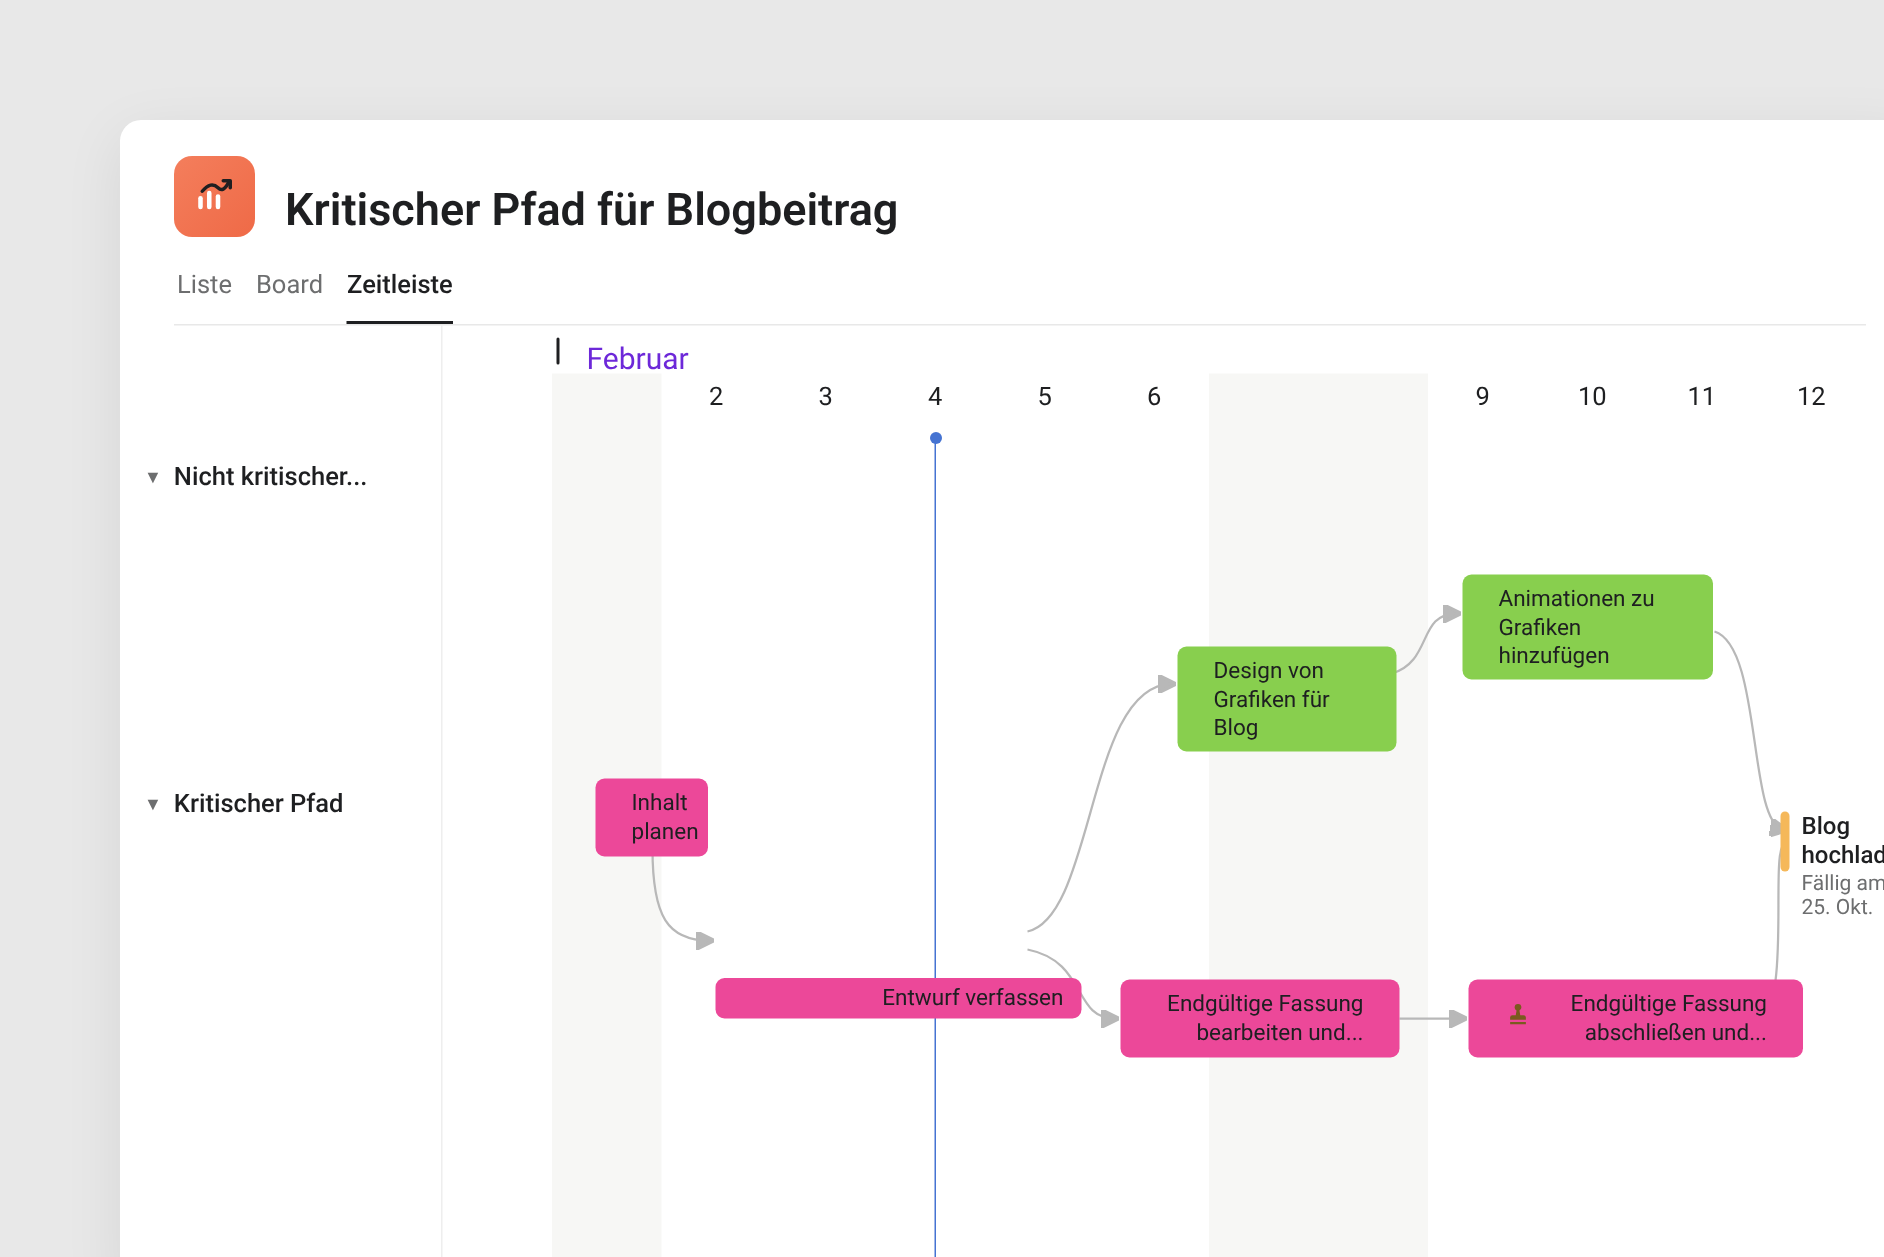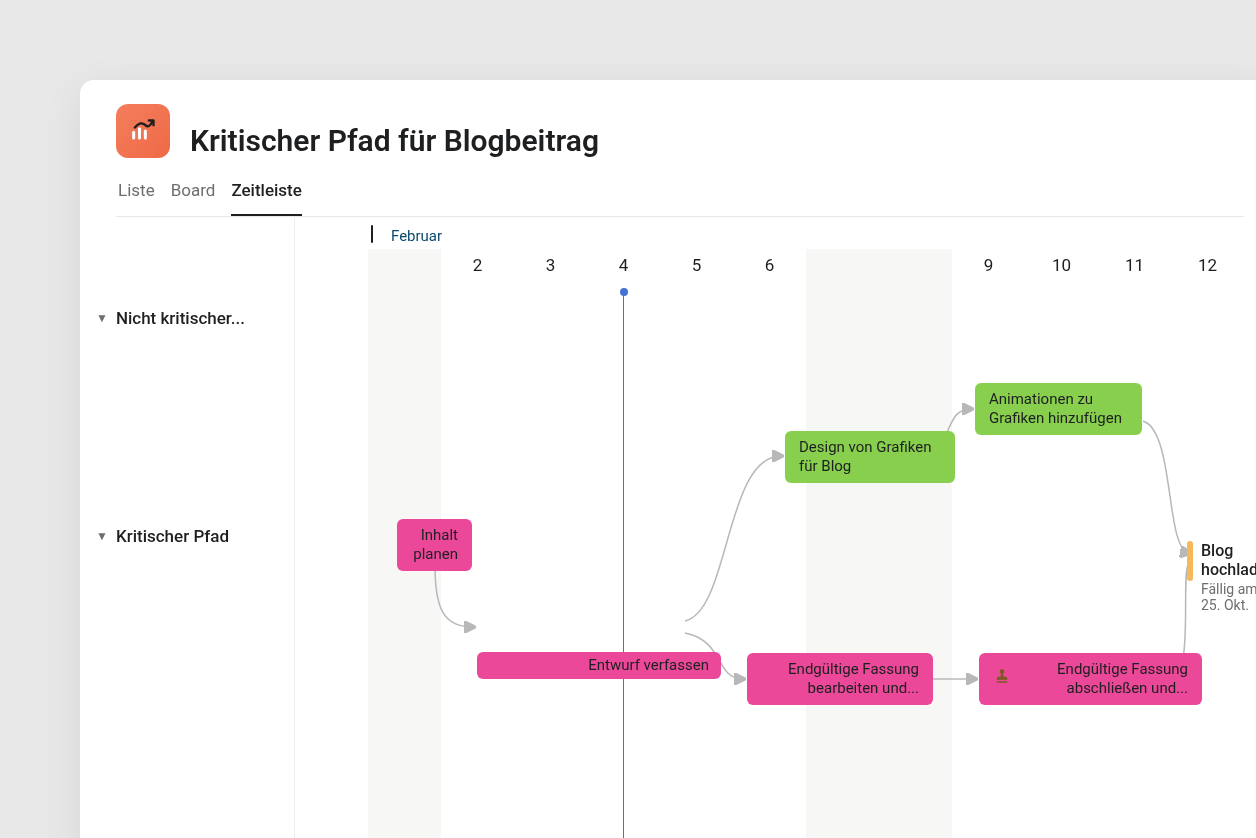--- a/index.html
+++ b/index.html
@@ -99,22 +99,22 @@
     overflow: hidden;
   }
   .month-row {
     height: 32px;
     position: relative;
     border-bottom: none;
   }
   .month-label {
     position: absolute;
     top: 10px;
-    font-size: 15px;
-    color: #0c4a6e;
+    font-size: 20px;
+    color: #6d28d9;
   }
   .month-tick {
     position: absolute;
     top: 8px;
     width: 2px;
     height: 18px;
     background: #1e1f21;
     border-radius: 1px;
   }
   .day-row {
@@ -154,21 +154,21 @@
     top: -3px;
     left: -4px;
     width: 8px;
     height: 8px;
     border-radius: 50%;
     background: #4573d2;
   }
   .task {
     position: absolute;
     border-radius: 6px;
-    padding: 7px 14px;
+    padding: 7px 24px;
     font-size: 15px;
     line-height: 1.25;
     color: #1e1f21;
     cursor: pointer;
     z-index: 5;
     overflow: hidden;
   }
   .task.orange { background: #ec4899; text-align: right; }
   .task.green  { background: #88cf4e; }
   .task .stamp {
@@ -309,21 +309,21 @@
         </svg>
 
         <div class="task orange" style="left:102px; top:228px; width:75px;">
           <span>Inhalt planen</span>
         </div>
 
         <div class="task orange" style="left:182px; top:322px; width:244px; padding:4px 12px;margin-top:39px;">
           <span>Entwurf verfassen</span>
         </div>
 
-        <div class="task green" style="left:490px; top:140px; width:170px;">
+        <div class="task green" style="left:490px; top:140px; width:146px;">
           <span>Design von Grafiken für Blog</span>
         </div>
 
         <div class="task green" style="left:680px; top:92px; width:167px;">
           <span>Animationen zu Grafiken hinzufügen</span>
         </div>
 
         <div class="task orange" style="left:452px; top:362px; width:186px;">
           <span>Endgültige Fassung bearbeiten und...</span>
         </div>

